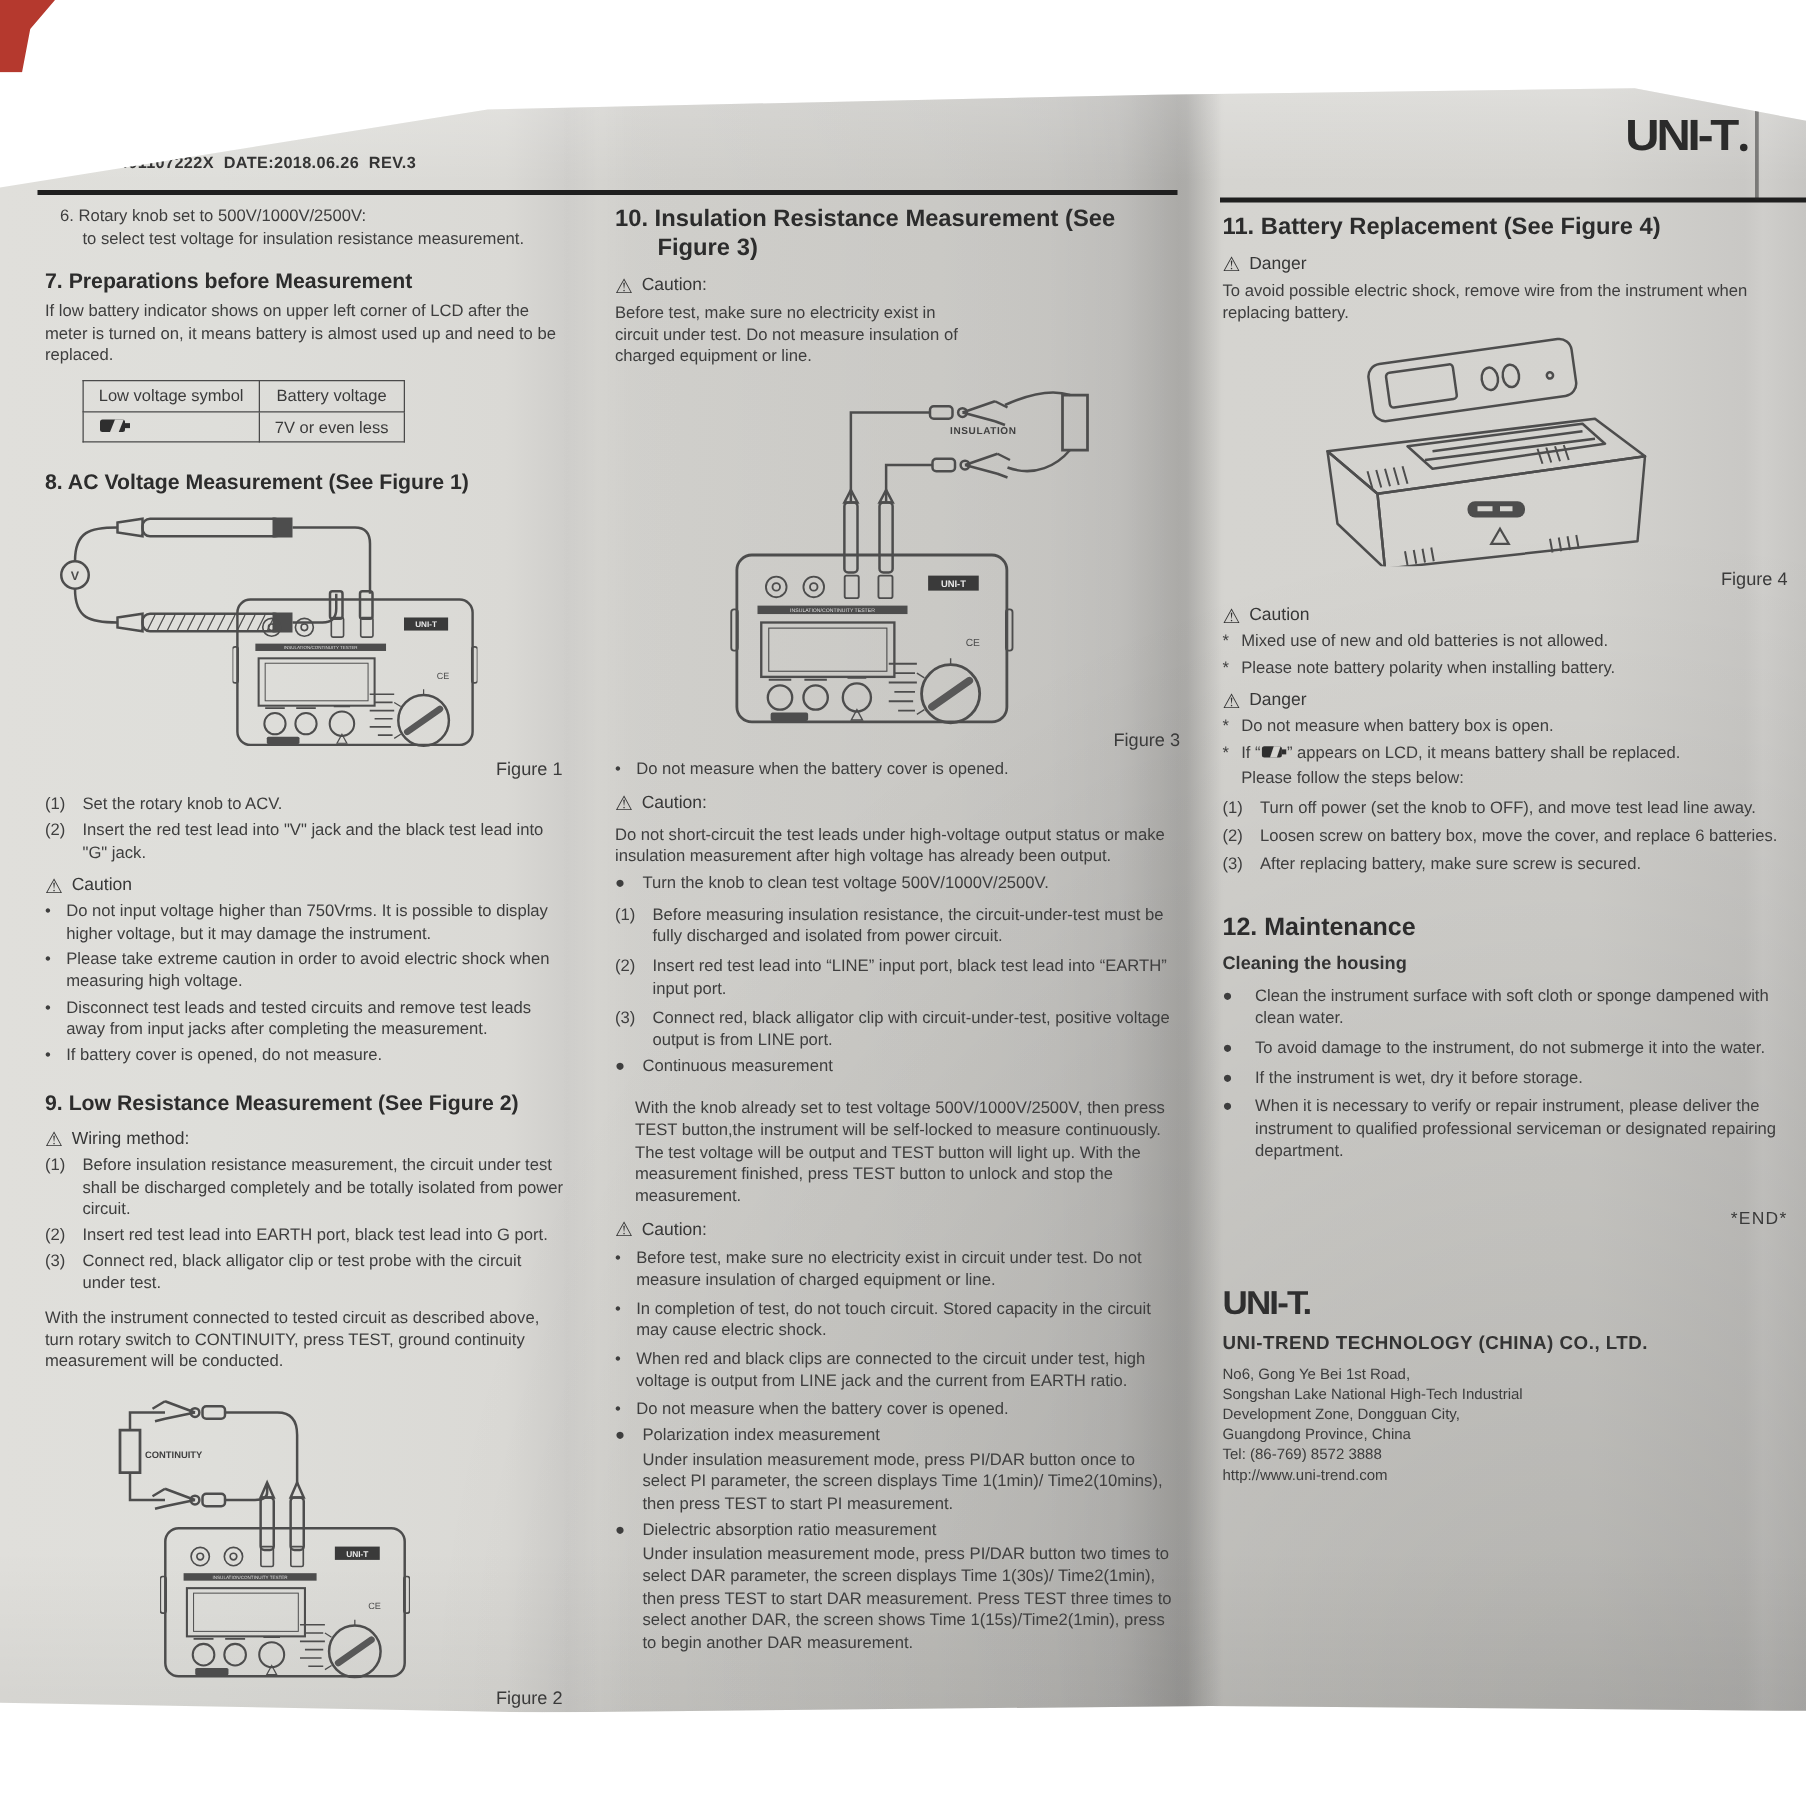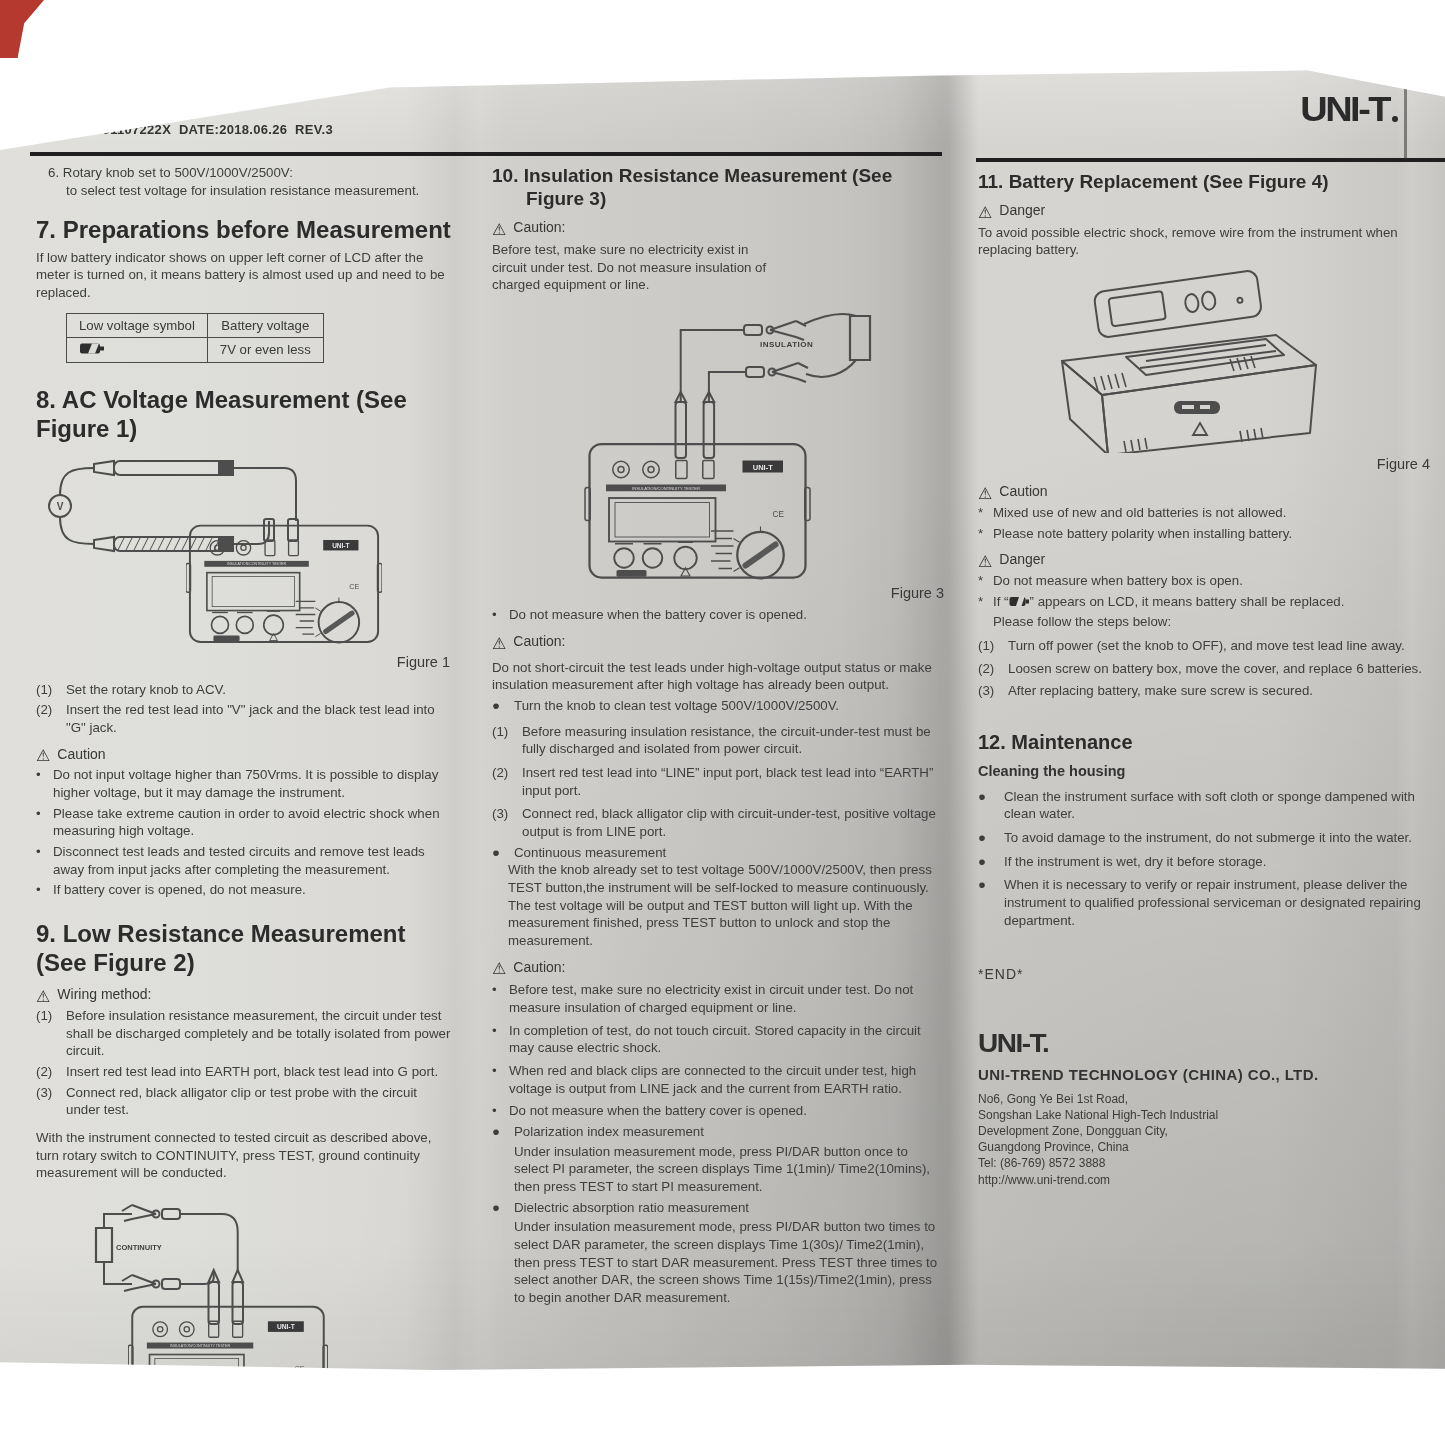--- a/index.html
+++ b/index.html
@@ -41,21 +41,21 @@
     clip-path:polygon(0 0, 100% 0, 55% 40%, 40% 100%, 0 100%);}
   .logo-hdr{position:absolute;left:976px;top:20px;width:442px;text-align:right;padding-right:20px;white-space:nowrap}
   .logo-hdr .big{font-size:38px;font-weight:900;letter-spacing:-2.5px;color:#2b2b2b;display:inline-block;transform:scaleY(.92)}
   .logo-hdr .reg{display:inline-block;width:6px;height:6px;border-radius:50%;background:#2b2b2b;margin-left:3px;vertical-align:baseline}
 
   .col{position:absolute;font-size:13.3px;line-height:1.33;color:var(--ink)}
   #colL{left:36px;top:96px;width:418px}
   #colM{left:492px;top:96px;width:452px}
   #colR{left:978px;top:102px;width:452px}
 
-  .h2{font-size:24px;font-weight:700;color:#2c2c2c;line-height:1.22;margin:0}
+  .h2{font-size:17px;font-weight:700;color:#2c2c2c;line-height:1.22;margin:0}
   .hang{padding-left:34px;text-indent:-34px}
   .ind1{padding-left:12px}
   .ind2{padding-left:30px}
   .mt2{margin-top:2px}.mt4{margin-top:4px}.mt6{margin-top:6px}.mt8{margin-top:8px}
   .mt10{margin-top:10px}.mt12{margin-top:12px}.mt14{margin-top:14px}.mt16{margin-top:16px}
   .mt20{margin-top:20px}.mt22{margin-top:22px}.mt26{margin-top:26px}.mt30{margin-top:30px}
 
   .li{display:flex;margin-top:3px}
   .li .mk{flex:none;width:30px}
   .li .mk.dot{width:17px}
@@ -70,24 +70,24 @@
 
   table.volt{border-collapse:collapse;margin:11px 0 0 30px}
   table.volt td{border:1.4px solid #4a4a4a;font-size:13.2px;padding:3px 12px;text-align:center;height:24px;color:#3a3a3a}
 
   .figwrap{margin-top:6px}
   .figcap{text-align:right;font-size:14.5px;color:#3a3a3a;margin-top:2px}
   svg.fig{display:block}
   svg.fig *{vector-effect:non-scaling-stroke}
 
   .narrow{width:276px}
-  .para-ind{margin-left:16px;margin-top:0}
+  .para-ind{margin-left:16px;margin-top:16px}
   .para-ind2{margin-left:22px;margin-top:2px}
 
-  .ctr{text-align:left}
+  .ctr{text-align:right}
   .endmark{font-size:14px;margin-top:36px;letter-spacing:1px;color:#3a3a3a}
   .notice{font-size:16px;margin-top:10px;color:#383838}
   .logo-ftr{font-size:28px;font-weight:900;letter-spacing:-1.5px;color:#2f2f2f;margin-top:40px;transform:scaleY(.95);transform-origin:left}
   .company{font-size:15px;font-weight:700;letter-spacing:.4px;color:#333;margin-top:4px;white-space:nowrap}
   .addr{font-size:12px;line-height:1.34;margin-top:6px;color:#3c3c3c}
 
   .batt{display:inline-block;vertical-align:-1px}
 </style>
 </head>
 <body>

